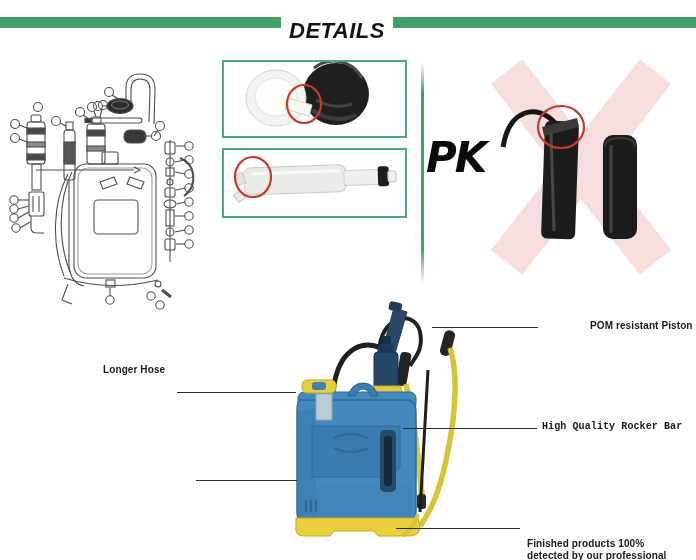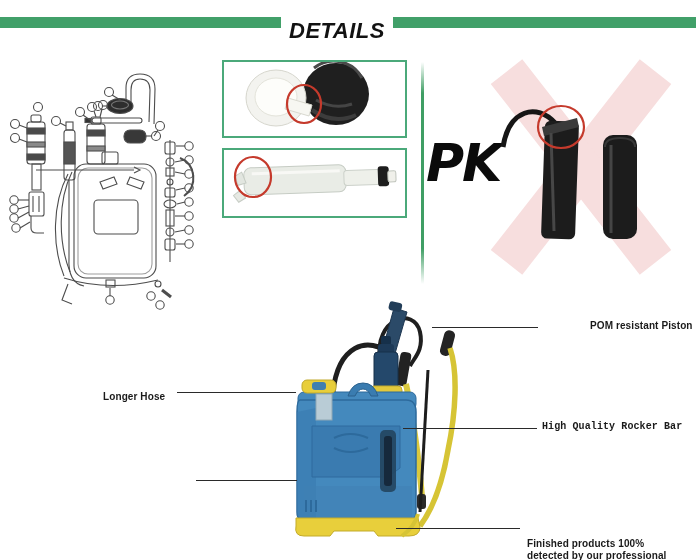--- a/index.html
+++ b/index.html
@@ -17,21 +17,21 @@
   .box2{top:148px;height:66px;}
   .note{position:absolute;left:218px;top:226px;width:210px;
         font-family:"DejaVu Sans",sans-serif;font-style:italic;font-weight:bold;
         font-size:11px;line-height:12.6px;color:#31454e;}
   .preline{white-space:pre-line;}
   .v-divider{position:absolute;left:421px;top:62px;width:3px;height:222px;
         background:linear-gradient(to bottom,rgba(63,158,100,0),#3f9e64 14%,#3f9e64 84%,rgba(63,158,100,0));}
   
   .pk{position:absolute;left:426px;top:133px;
         font-family:"DejaVu Sans",sans-serif;font-style:italic;font-weight:bold;
-        font-size:52px;letter-spacing:-2px;color:#0b0b0b;}
+        font-size:42px;letter-spacing:-2px;color:#0b0b0b;}
   .xmark{position:absolute;left:500px;top:66px;width:162px;height:202px;}
   .xmark i{position:absolute;left:61px;top:-20px;width:40px;height:242px;background:#f7dede;}
   .xmark i.a{transform:rotate(38deg);}
   .xmark i.b{transform:rotate(-38deg);}
   .tubes{position:absolute;left:495px;top:95px;}
   
   .diagram{position:absolute;left:8px;top:62px;}
   
   .sprayer{position:absolute;left:282px;top:300px;}
   
@@ -250,21 +250,21 @@
     <line x1="34" y1="200" x2="34" y2="212" stroke="#2d6a9c" stroke-width="2"></line>
 
     <path d="M14,218 L136,218 L138,227 Q138,236 127,236 L96,236 L92,231 L52,231 L48,236 L22,236 Q12,236 14,226 z" fill="#e8cf3b" stroke="#c3ab2a"></path>
     <path d="M120,236 C128,230 134,222 136,214" stroke="#d6c435" stroke-width="4" fill="none"></path>
   </svg>
 
   <div class="cline" style="left:432px;top:327px;width:106px;"></div>
   <div class="lbl" style="left:546px;top:320px;padding-left:44px;">POM resistant Piston</div>
 
   <div class="cline" style="left:177px;top:392px;width:119px;"></div>
-  <div class="lbl" style="left:103px;top:391px;">Longer Hose</div>
+  <div class="lbl" style="left:103px;top:364px;">Longer Hose</div>
 
   <div class="cline" style="left:403px;top:428px;width:134px;"></div>
   <div class="lbl" style="left:542px;top:421px;font-family:Liberation Mono, monospace;">High Quality Rocker Bar</div>
 
   <div class="cline" style="left:196px;top:480px;width:101px;"></div>
 
   <div class="cline" style="left:396px;top:528px;width:124px;"></div>
   <div class="lbl preline" style="left:527px;top:514px;width:150px;margin-top:24px;">Finished products 100%
 detected by our professional
 QC</div>

